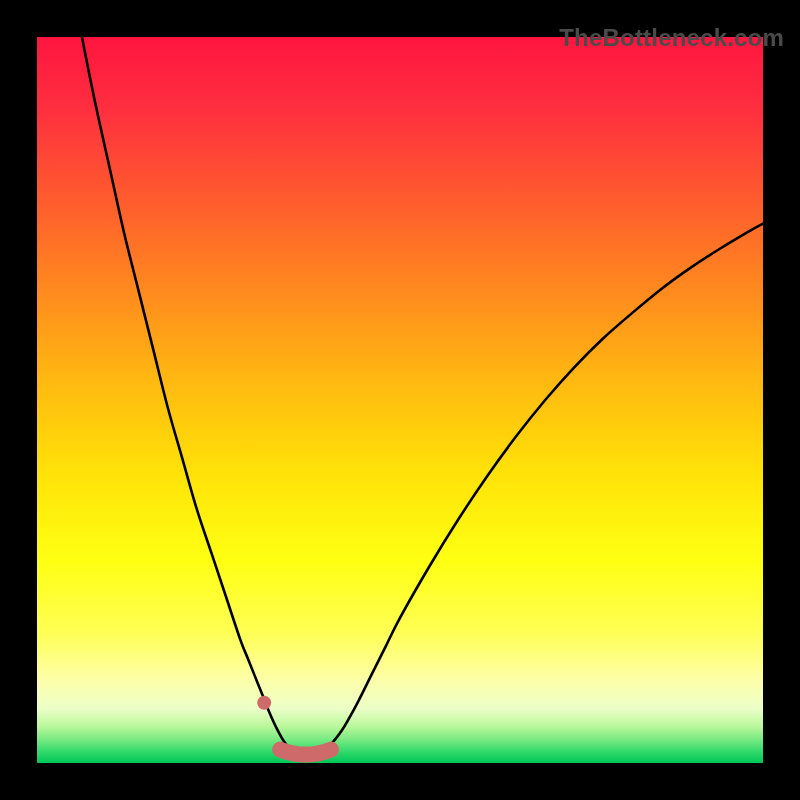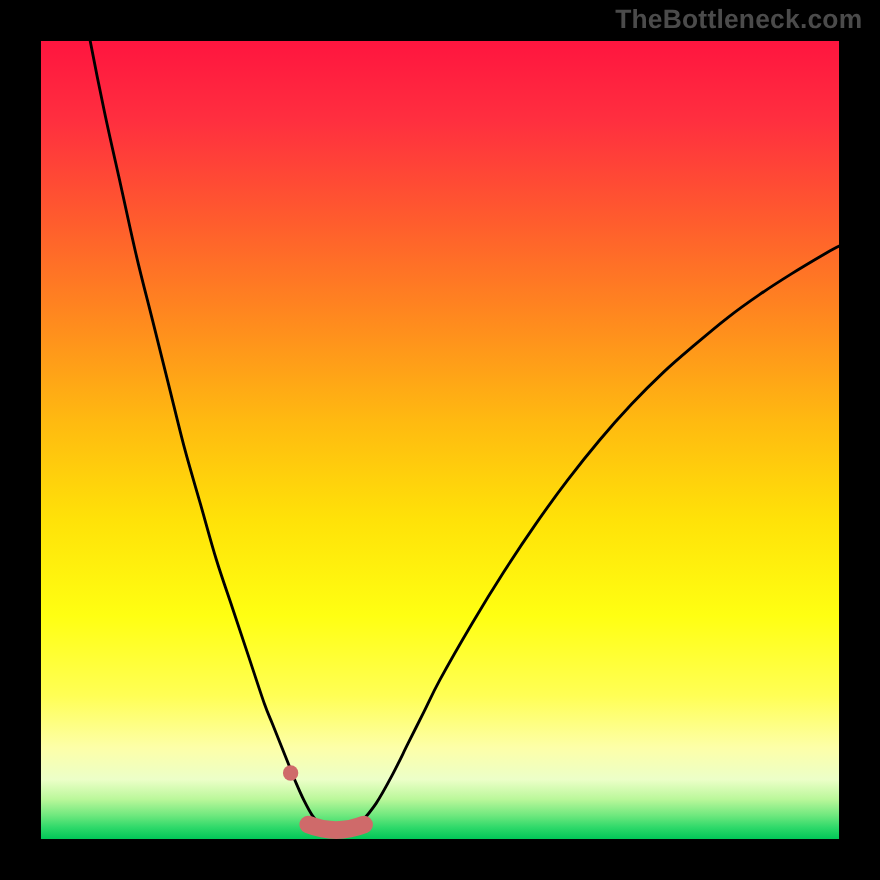--- a/index.html
+++ b/index.html
@@ -29,21 +29,21 @@
   }
   .gradient-bg {
     position: absolute;
     left: 0;
     top: 0;
     width: 100%;
     height: 100%;
   }
   .watermark {
     position: absolute;
-    top: 4px;
+    top: 24px;
     right: 16px;
     color: #4b4b4b;
     font-size: 24px;
     font-weight: 600;
     letter-spacing: 0.2px;
     font-family: Arial, Helvetica, sans-serif;
   }
   svg.overlay {
     position: absolute;
     left: 0;

